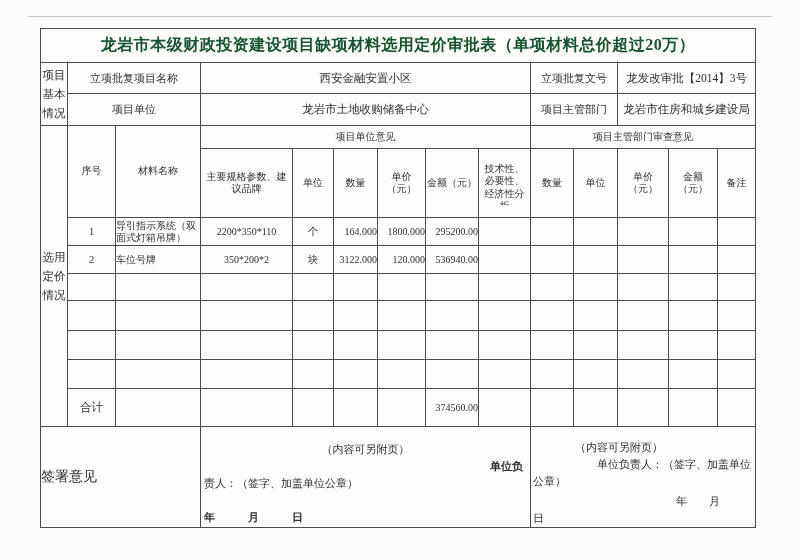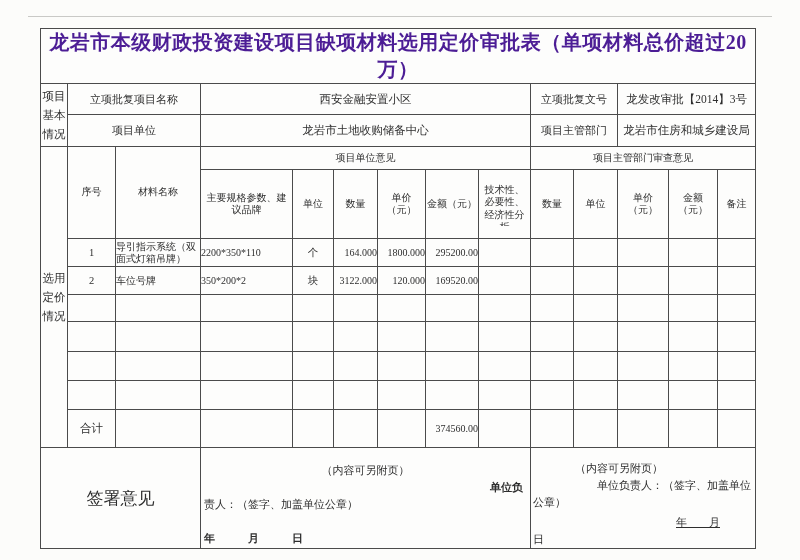--- a/index.html
+++ b/index.html
@@ -21,50 +21,50 @@
     table-layout:fixed;
     background:#fdfdfc;
   }
   table.form td{
     border:1px solid #4b4b4b;
     padding:0;
     overflow:hidden;
     vertical-align:middle;
   }
   .title-cell{
-    font-size:20px;font-weight:bold;text-align:center;letter-spacing:.5px;color:#4c1d95;
+    font-size:16px;font-weight:bold;text-align:center;letter-spacing:.5px;color:#14532d;
   }
   .vcell{vertical-align:middle;}
   .vtext{
     width:26px;margin:0 auto;word-break:break-all;
     text-align:center;font-size:11.5px;line-height:19px;
   }
   .lbl{text-align:center;font-size:11px;}
   .val{text-align:center;font-size:11.5px;}
   .th{
     text-align:center;font-size:10px;line-height:12.5px;white-space:pre-line;
   }
   .clip{height:42px;overflow:hidden;display:block;padding-top:1px;}
   .seq{text-align:center;font-size:10.5px;}
   .mat{text-align:left;font-size:10px;line-height:12px;padding:2px 2px;vertical-align:middle;}
-  .spec{text-align:left;font-size:10px;padding-left:3px;}
+  .spec{text-align:center;font-size:10px;padding-left:3px;}
   .unit{text-align:center;font-size:10.5px;}
   .num{text-align:right;font-size:10px;padding-right:1px;}
   .total-lbl{text-align:center;font-size:11.5px;}
-  .sign-lbl{text-align:center;font-size:17px;}
+  .sign-lbl{text-align:left;font-size:14px;}
   .sign-cell{vertical-align:top;font-size:11px;}
   .sign-cell div{line-height:17px;}
   .attach-mid{text-align:center;padding-top:12px;}
   .wrap-right{text-align:right;padding-right:7px;font-weight:bold;}
   .wrap-left{padding-left:3px;}
   .date-mid{padding-left:3px;margin-top:17px;font-weight:bold;}
   .attach-right{padding-left:44px;padding-top:12px;}
   .indent-deep{padding-left:66px;}
   .flush-left{padding-left:2px;}
-  .date-right1{padding-left:145px;margin-top:3px;text-decoration:underline;}
+  .date-right1{padding-left:145px;margin-top:3px;}
   .date-right2{padding-left:2px;}
   .footnote{
     position:absolute;left:40px;top:502px;
     font-size:11.5px;letter-spacing:.3px;color:#303030;
   }
 </style>
 </head>
 <body>
 
 <div class="sheet">
@@ -158,21 +158,21 @@
       <td></td>
     </tr>
 
     <tr style="height:28px">
       <td class="seq">2</td>
       <td class="mat">车位号牌</td>
       <td class="spec">350*200*2</td>
       <td class="unit">块</td>
       <td class="num">3122.000</td>
       <td class="num">120.000</td>
-      <td class="num">169520.00</td>
+      <td class="num">536940.00</td>
       <td></td>
       <td></td>
       <td></td>
       <td></td>
       <td></td>
       <td></td>
     </tr>
 
     <tr style="height:27px">
       <td></td>

